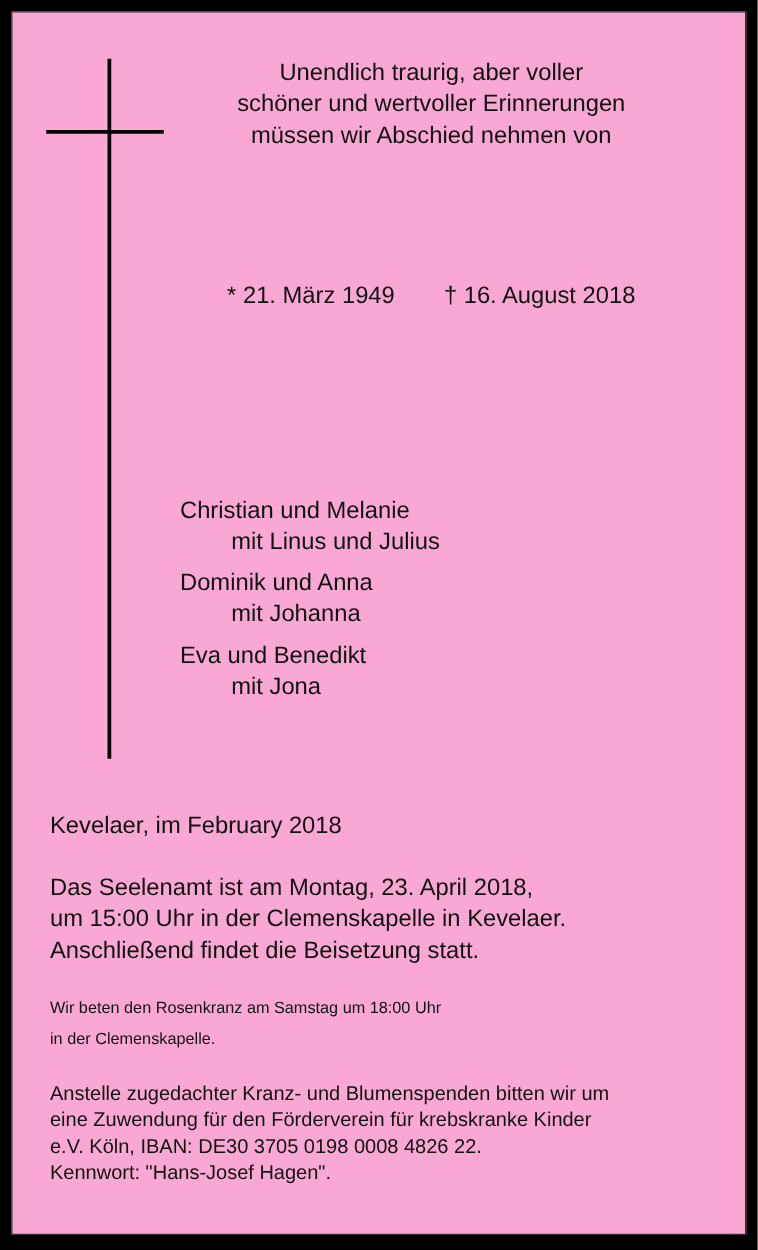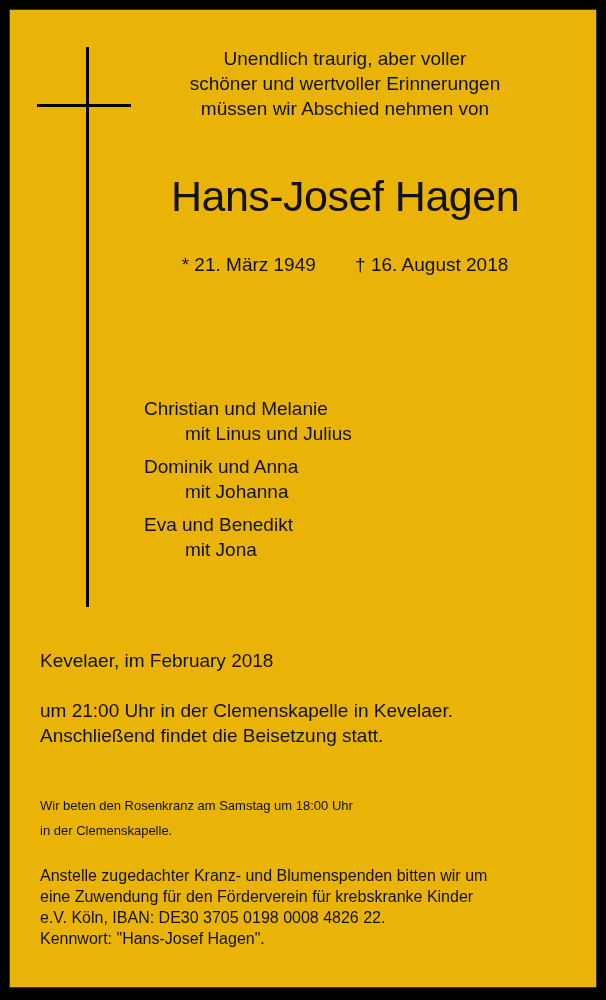--- a/index.html
+++ b/index.html
@@ -8,21 +8,21 @@
       background: #000;
       font-family: "Liberation Sans", sans-serif;
       color: #111;
       position: relative;
       overflow: hidden;
     }
     .sheet {
       position: absolute;
       left: 9px; top: 9px;
       width: 586px; height: 977px;
-      background: #eab308;
+      background: #f9a8d4;
       border: 1px solid #333;
     }
     .cross-v {
       position: absolute; left: 76px; top: 37px;
       width: 3px; height: 560px; background: #000;
     }
     .cross-h {
       position: absolute; left: 27px; top: 94px;
       width: 94px; height: 3px; background: #000;
     }
@@ -34,21 +34,21 @@
       position: absolute; left: 130px; top: 162px; width: 410px;
       text-align: center; font-size: 43px; line-height: 48px;
       font-family: "Liberation Sans", sans-serif;
       letter-spacing: -0.5px;
     }
     .dates {
       position: absolute; left: 130px; top: 215px; width: 410px;
       text-align: center; font-size: 19px; line-height: 24px;
     }
     .dates span { display: inline-block; }
-    .dates .birth { margin-right: 34px; margin-top: 28px; }
+    .dates .birth { margin-right: 34px; }
     .quote {
       position: absolute; left: 134px; top: 280px; width: 420px;
       font-size: 19px; line-height: 25px; text-align: justify;
     }
     .family {
       position: absolute; left: 134px; top: 386px; width: 400px;
       font-size: 19px; line-height: 25px;
     }
     .family .group { margin-bottom: 8px; }
     .family .sub { padding-left: 41px; }
@@ -76,21 +76,20 @@
 <div class="sheet">
   <div class="cross-v"></div>
   <div class="cross-h"></div>
 
   <div class="intro">
     <span class="line">Unendlich traurig, aber voller</span>
     <span class="line">schöner und wertvoller Erinnerungen</span>
     <span class="line">müssen wir Abschied nehmen von</span>
   </div>
 
-  <div class="name">Hans-Josef Hagen</div>
 
   <div class="dates">
     <span class="birth">* 21. März 1949</span>
     <span class="death">† 16. August 2018</span>
   </div>
 
 
   <div class="family">
     <div class="group">
       <div>Christian und Melanie</div>
@@ -102,21 +101,22 @@
     </div>
     <div class="group">
       <div>Eva und Benedikt</div>
       <div class="sub">mit Jona</div>
     </div>
   </div>
 
   <div class="place">Kevelaer, im February 2018</div>
 
   <div class="service">
-    <span class="line">um 21:00 Uhr in der Clemenskapelle in Kevelaer.</span>
+    <span class="line">Das Seelenamt ist am Montag, 23. April 2018,</span>
+    <span class="line">um 15:00 Uhr in der Clemenskapelle in Kevelaer.</span>
     <span class="line">Anschließend findet die Beisetzung statt.</span>
   </div>
 
   <div class="rosary">
     <span class="line">Wir beten den Rosenkranz am Samstag um 18:00 Uhr</span>
     <span class="line">in der Clemenskapelle.</span>
   </div>
 
   <div class="donation">
     <span class="line">Anstelle zugedachter Kranz- und Blumenspenden bitten wir um</span>

